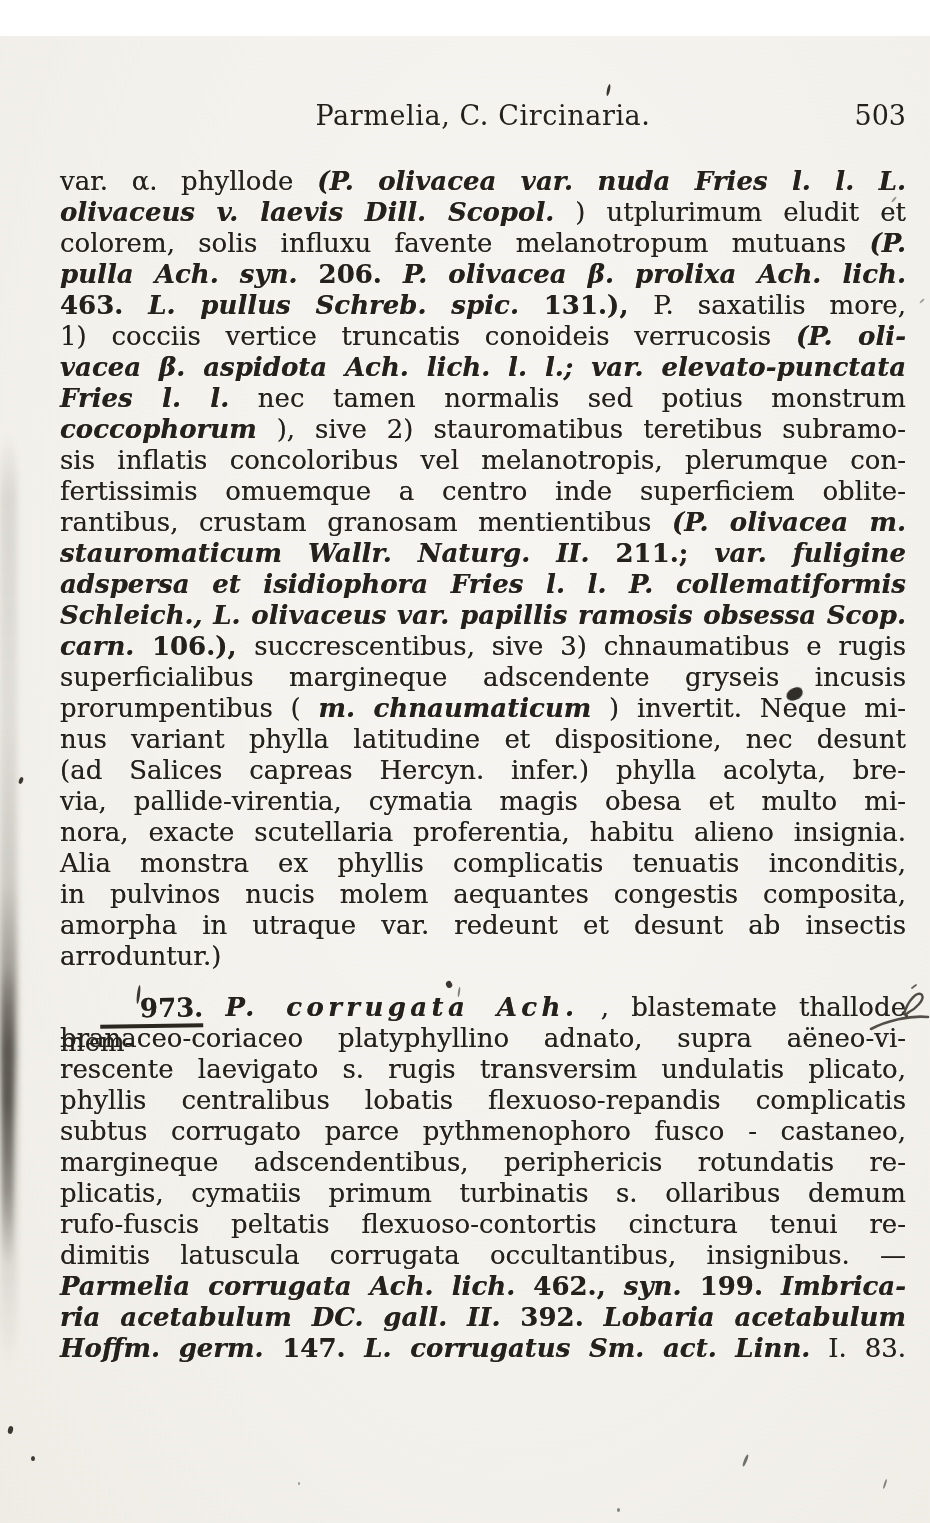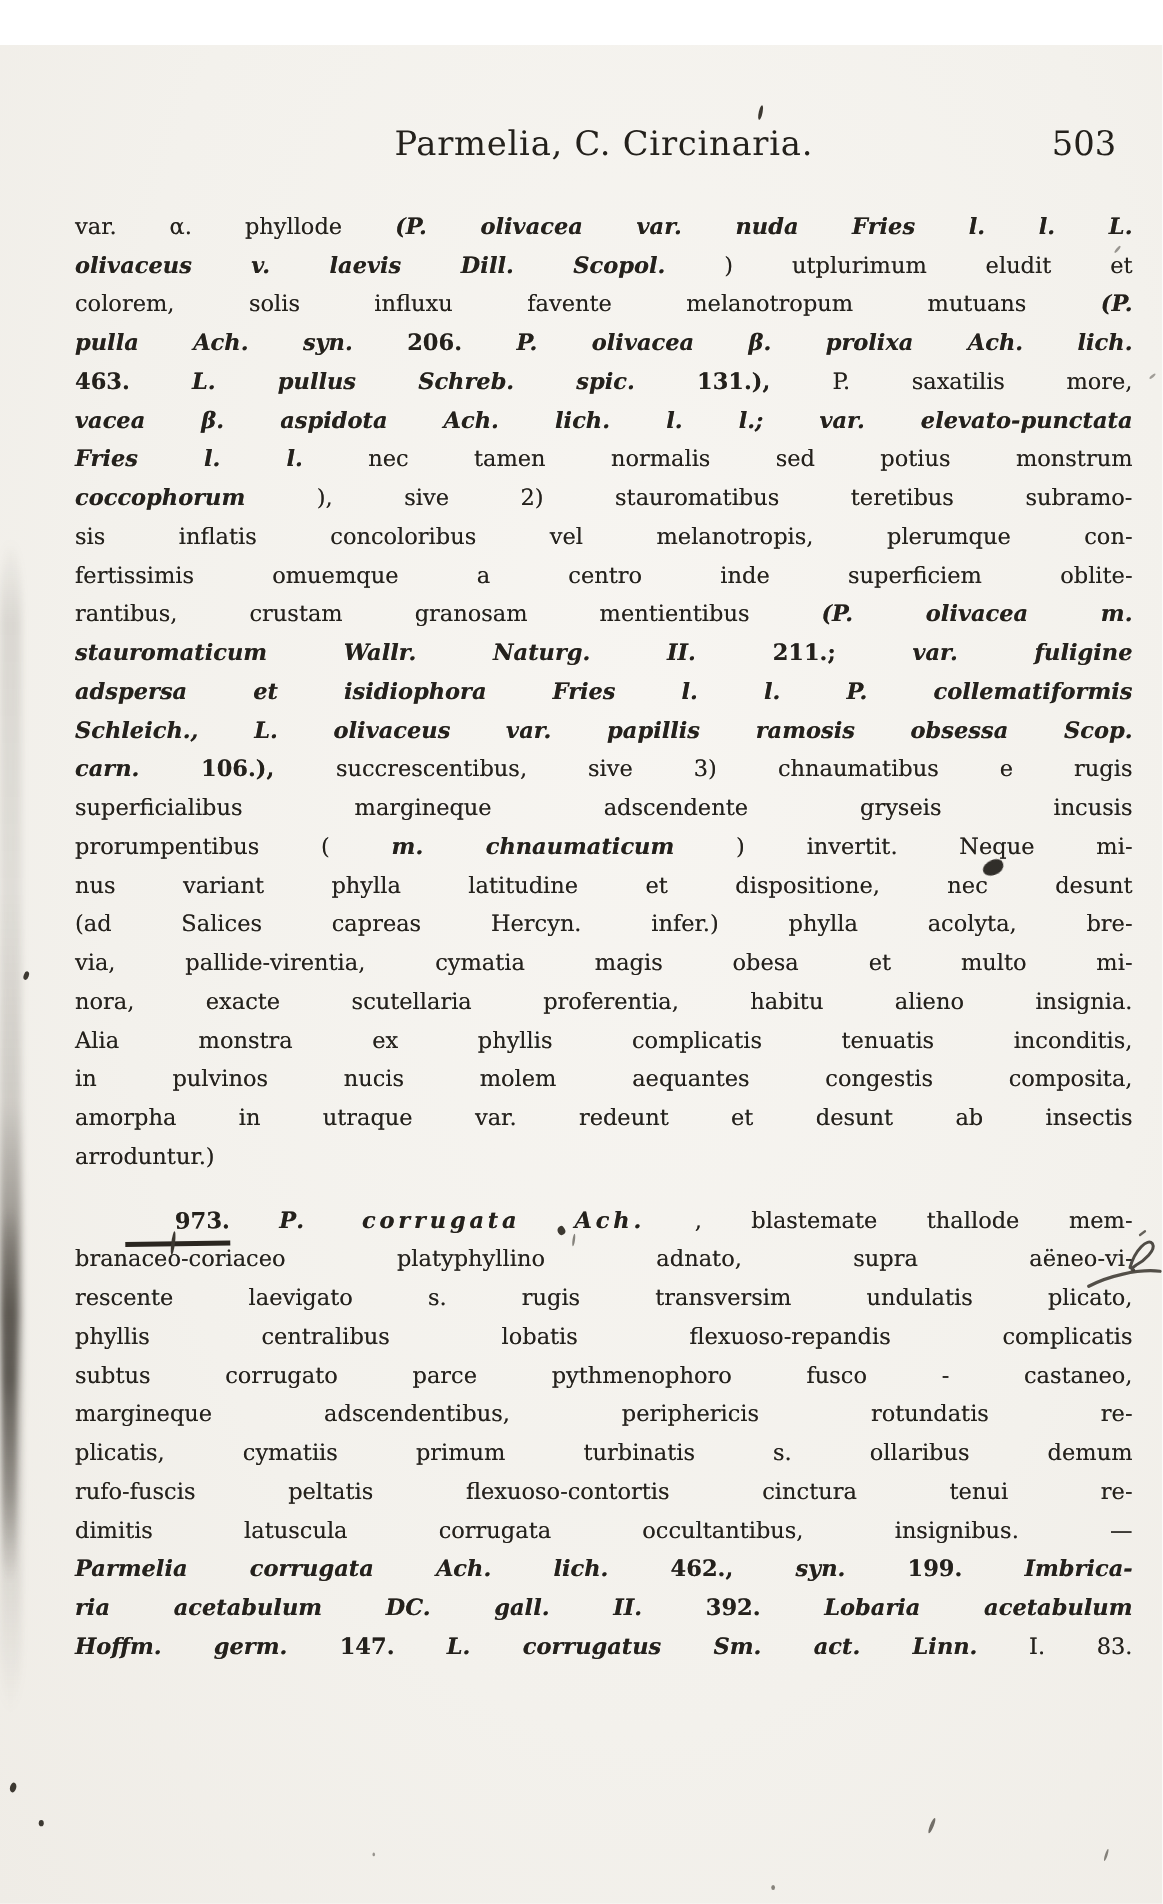--- a/index.html
+++ b/index.html
@@ -26,24 +26,24 @@
     margin-bottom: 34px;
     font-size: 27px;
     line-height: 32px;
   }
   .header-title {
     position: absolute; left: 0; right: 0;
     text-align: center;
     letter-spacing: 0.6px;
   }
   .page-number {
-    position: absolute; right: 13px; top: 0;
+    position: absolute; right: 0; top: 0;
   }
   .text-block {
-    font-size: 18px;
+    font-size: 26px;
     word-spacing: 0.06em;
     text-shadow: 0 0 0.5px rgba(25,22,18,0.55);
   }
   .para { margin: 0; }
   .para + .para { margin-top: 20px; }
   .line {
     height: 31px;
     line-height: 31px;
     text-align: justify;
     text-align-last: justify;
@@ -119,20 +119,21 @@
       <span class="header-title">Parmelia, C. Circinaria.</span>
       <span class="page-number">503</span>
     </div>
     <div class="text-block">
         <div class="para">
           <div class="line"><span class="seg-r">var. α. phyllode </span> <span class="seg-bi">(P. olivacea var. nuda Fries l. l. L.</span> </div>
           <div class="line"><span class="seg-bi">olivaceus v. laevis Dill. Scopol.</span> <span class="seg-r">) utplurimum eludit et</span> </div>
           <div class="line"><span class="seg-r">colorem, solis influxu favente melanotropum mutuans </span> <span class="seg-bi">(P.</span> </div>
           <div class="line"><span class="seg-bi">pulla Ach. syn. </span> <span class="seg-b">206. </span> <span class="seg-bi">P. olivacea β. prolixa Ach. lich.</span> </div>
           <div class="line"><span class="seg-b">463. </span> <span class="seg-bi">L. pullus Schreb. spic. </span> <span class="seg-b">131.), </span> <span class="seg-r">P. saxatilis more,</span> </div>
+          <div class="line"><span class="seg-r">1) cocciis vertice truncatis conoideis verrucosis </span> <span class="seg-bi">(P. oli-</span> </div>
           <div class="line"><span class="seg-bi">vacea β. aspidota Ach. lich. l. l.; var. elevato-punctata</span> </div>
           <div class="line"><span class="seg-bi">Fries l. l.</span> <span class="seg-r"> nec tamen normalis sed potius monstrum</span> </div>
           <div class="line"><span class="seg-bi">coccophorum</span> <span class="seg-r">), sive 2) stauromatibus teretibus subramo-</span> </div>
           <div class="line"><span class="seg-r">sis inflatis concoloribus vel melanotropis, plerumque con-</span> </div>
           <div class="line"><span class="seg-r">fertissimis omuemque a centro inde superficiem oblite-</span> </div>
           <div class="line"><span class="seg-r">rantibus, crustam granosam mentientibus </span> <span class="seg-bi">(P. olivacea m.</span> </div>
           <div class="line"><span class="seg-bi">stauromaticum Wallr. Naturg. II. </span> <span class="seg-b">211.; </span> <span class="seg-bi">var. fuligine</span> </div>
           <div class="line"><span class="seg-bi">adspersa et isidiophora Fries l. l. P. collematiformis</span> </div>
           <div class="line"><span class="seg-bi">Schleich., L. olivaceus var. papillis ramosis obsessa Scop.</span> </div>
           <div class="line"><span class="seg-bi">carn. </span> <span class="seg-b">106.), </span> <span class="seg-r">succrescentibus, sive 3) chnaumatibus e rugis</span> </div>

